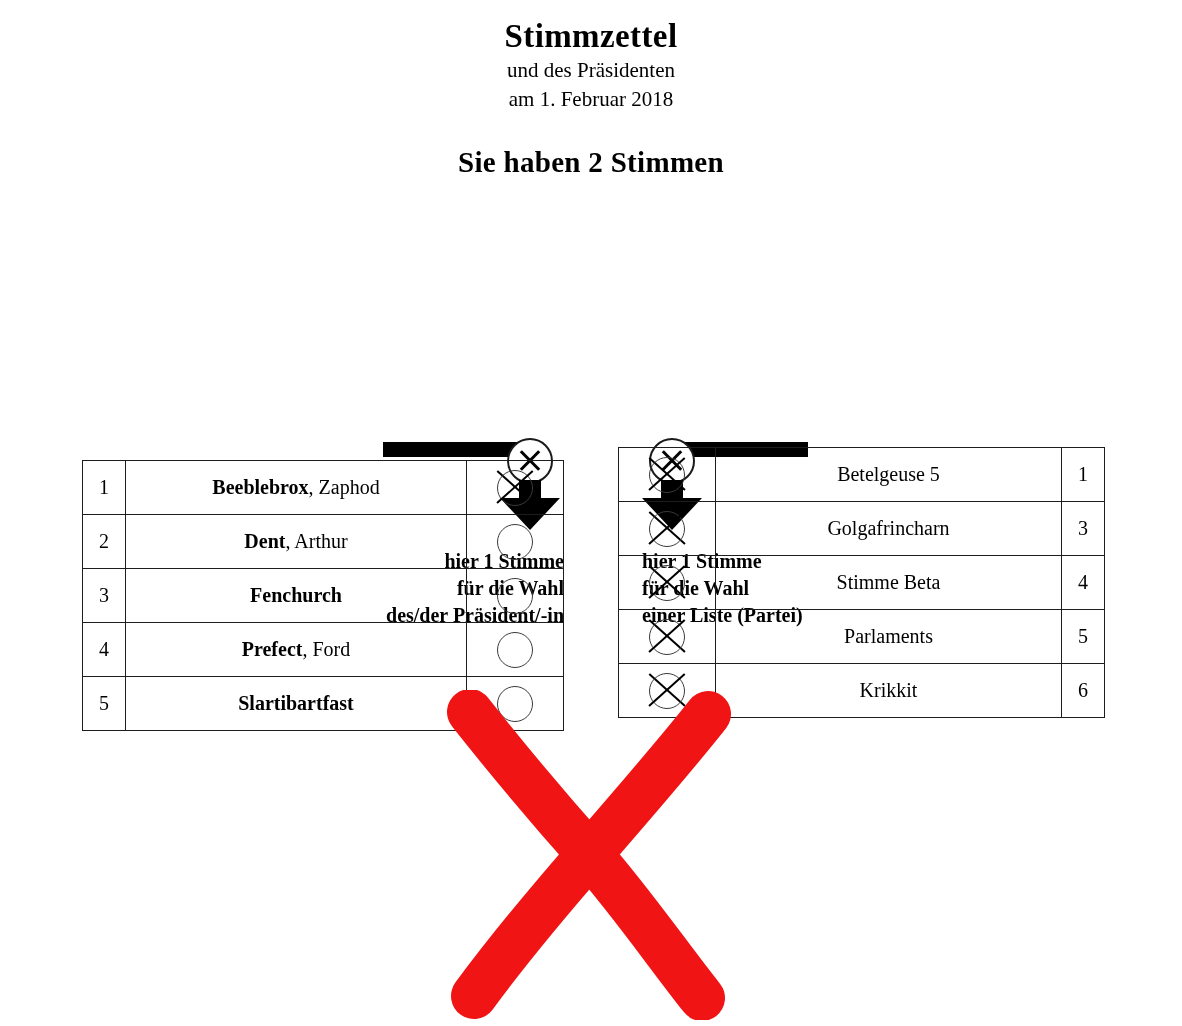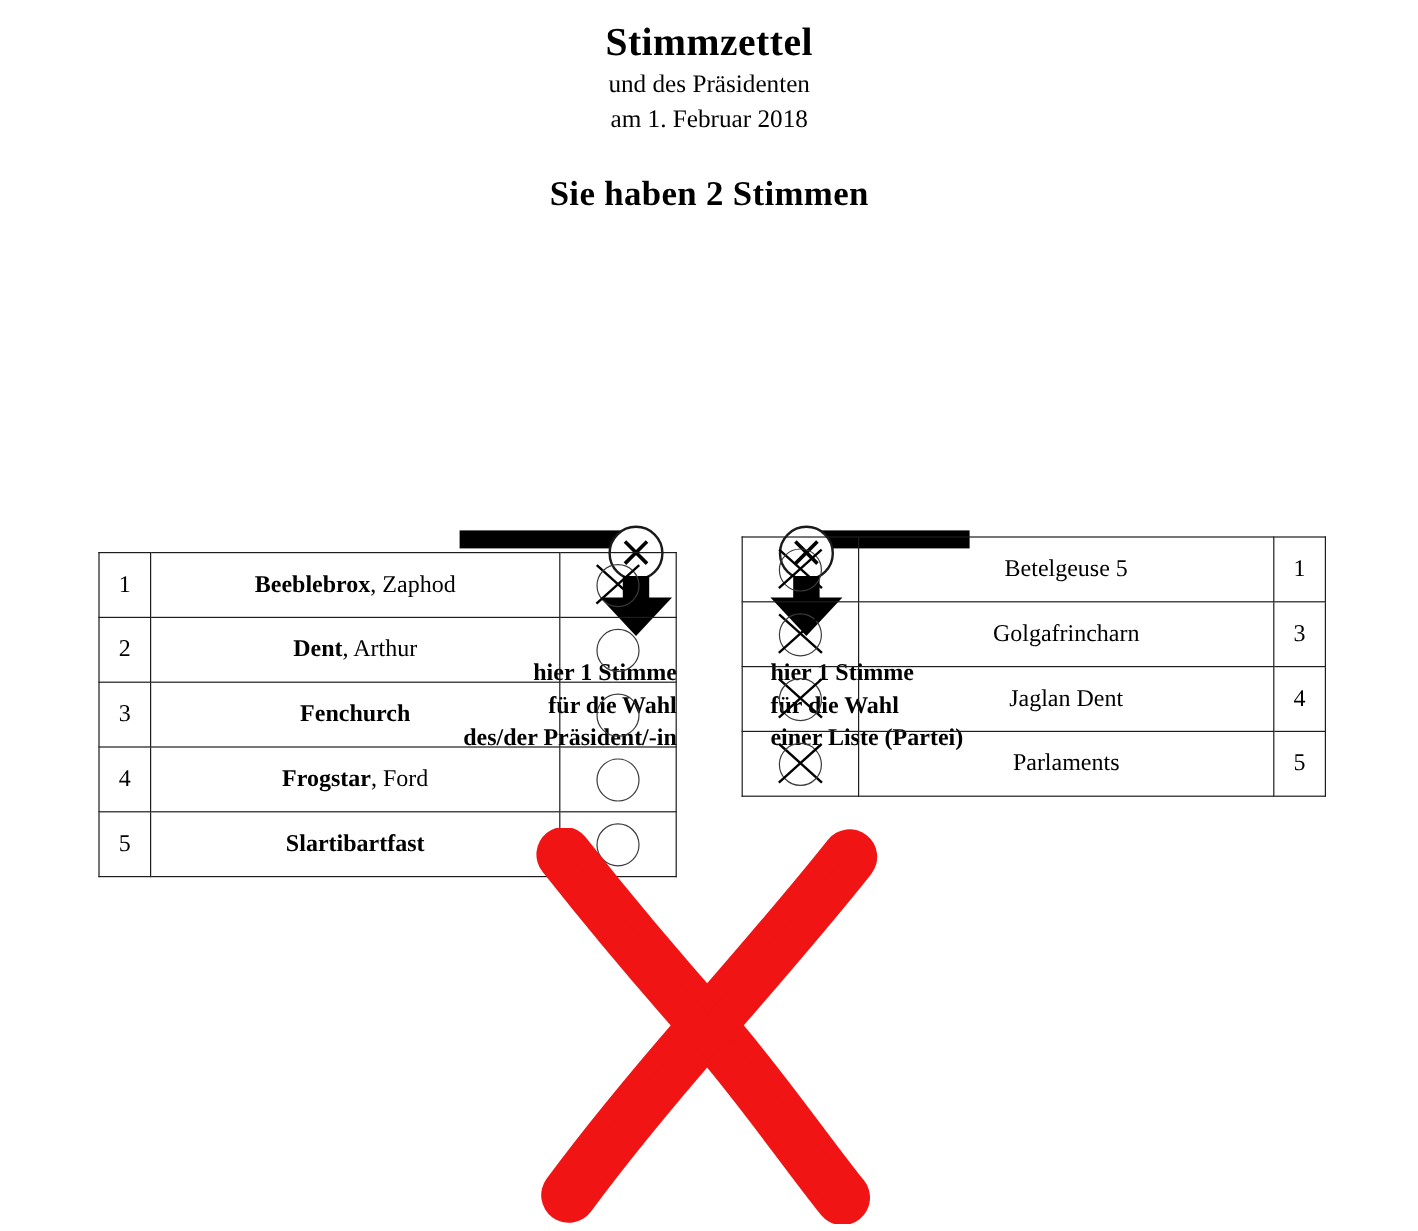--- a/index.html
+++ b/index.html
@@ -232,21 +232,21 @@
         <td class="name-cell"><b>Dent</b><span>, Arthur</span></td>
         <td class="mark-cell"><span class="mark"><span class="ring"></span></span></td>
       </tr>
       <tr>
         <td class="num-cell">3</td>
         <td class="name-cell"><b>Fenchurch</b><span></span></td>
         <td class="mark-cell"><span class="mark"><span class="ring"></span></span></td>
       </tr>
       <tr>
         <td class="num-cell">4</td>
-        <td class="name-cell"><b>Frogstar</b><span>, Ford</span></td>
+        <td class="name-cell"><b>Prefect</b><span>, Ford</span></td>
         <td class="mark-cell"><span class="mark"><span class="ring"></span></span></td>
       </tr>
       <tr>
         <td class="num-cell">5</td>
         <td class="name-cell"><b>Slartibartfast</b><span></span></td>
         <td class="mark-cell"><span class="mark"><span class="ring"></span></span></td>
       </tr>
     </tbody>
 </table>
 
@@ -257,27 +257,32 @@
         <td class="name-cell">Betelgeuse 5</td>
         <td class="num-cell">1</td>
       </tr>
       <tr>
         <td class="mark-cell"><span class="mark crossed"><span class="ring"></span></span></td>
         <td class="name-cell">Golgafrincharn</td>
         <td class="num-cell">3</td>
       </tr>
       <tr>
         <td class="mark-cell"><span class="mark crossed"><span class="ring"></span></span></td>
-        <td class="name-cell">Jaglan Dent</td>
+        <td class="name-cell">Stimme Beta</td>
         <td class="num-cell">4</td>
       </tr>
       <tr>
         <td class="mark-cell"><span class="mark crossed"><span class="ring"></span></span></td>
         <td class="name-cell">Parlaments</td>
         <td class="num-cell">5</td>
+      </tr>
+      <tr>
+        <td class="mark-cell"><span class="mark crossed"><span class="ring"></span></span></td>
+        <td class="name-cell">Krikkit</td>
+        <td class="num-cell">6</td>
       </tr>
     </tbody>
 </table>
 
 <div class="red-x">
   <svg width="320" height="330" viewBox="0 0 320 330">
     <g fill="#f01414">
       <path d="M86 8 L50 40 L128 140 L96 180 L42 244 L66 290 L118 248 L170 186 L214 240 L262 292 L296 258 L236 196 L196 146 L240 96 L286 44 L250 6 L196 62 L160 104 L124 58 Z" opacity="0"></path>
     </g>
     <g stroke="#f01414" stroke-linecap="round" fill="none">

